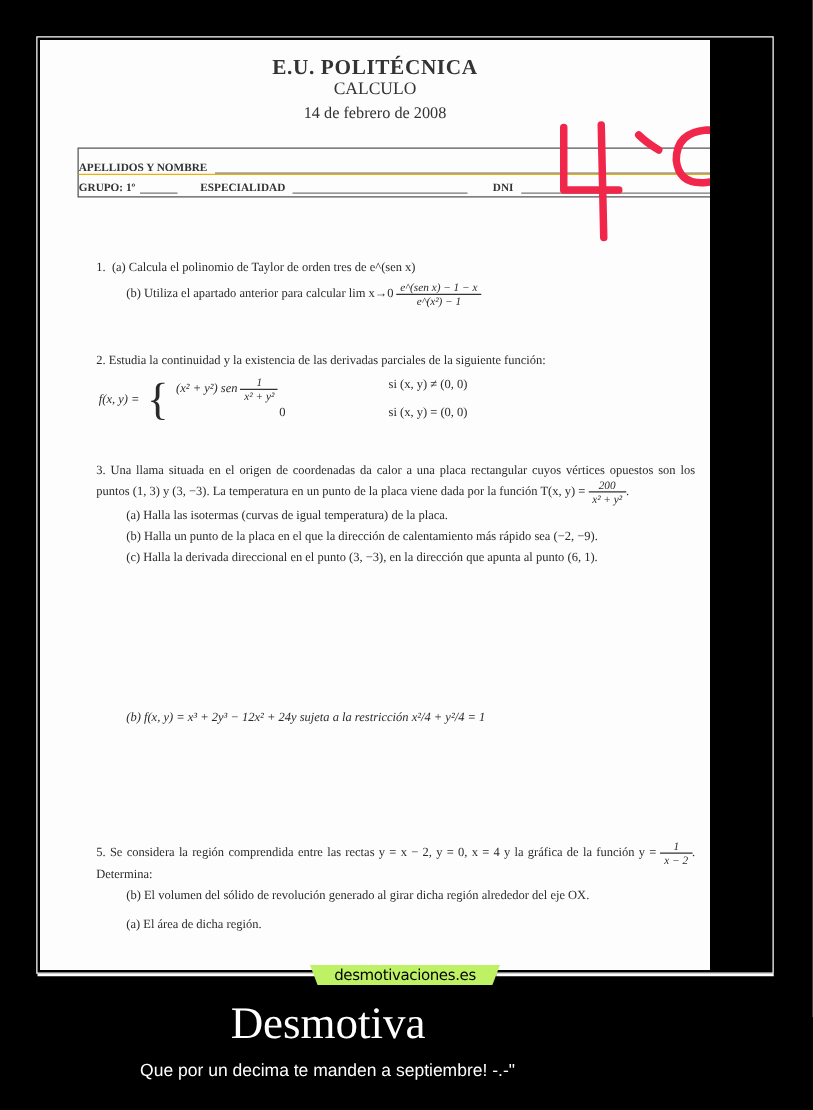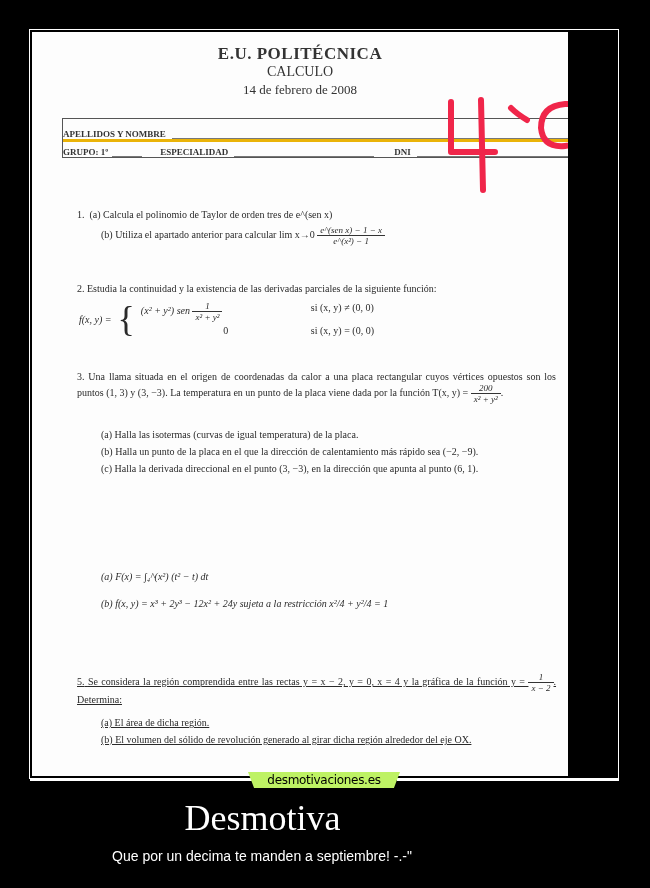--- a/index.html
+++ b/index.html
@@ -6,21 +6,21 @@
     body { width: 650px; height: 888px; position: relative; overflow: hidden; font-family: "Liberation Serif", serif; }
     .frame-outer { position: absolute; left: 29px; top: 29px; width: 590px; height: 750px; border: 1px solid #fff; box-sizing: border-box; }
     .photo { position: absolute; left: 32px; top: 32px; width: 536px; height: 744px; background: #fdfdfd; overflow: hidden; color: #222; }
     .ex-header { position: absolute; left: 0; right: 0; text-align: center; font-weight: bold; color: #333; }
     .h1 { top: 12px; font-size: 17px; letter-spacing: 0.5px; }
     .h2 { top: 32px; font-size: 14px; font-weight: normal; }
     .h3 { top: 50px; font-size: 13px; font-weight: normal; }
     .namebox { position: absolute; left: 30px; top: 86px; width: 545px; height: 40px; border: 1.5px solid #555; box-sizing: border-box; font-size: 9px; font-weight: bold; color: #333; }
     .namebox .row { position: absolute; left: 0; right: 4px; height: 14px; display: flex; align-items: flex-end; }
     .namebox .r1 { top: 6px; }
-    .namebox .r2 { top: 20px; border-top: 3px solid #eab308; padding-top: 1px; }
+    .namebox .r2 { top: 20px; border-top: 1px solid #eab308; padding-top: 1px; }
     .line { display: inline-block; border-bottom: 1px solid #777; height: 9px; }
     .grade { position: absolute; left: 405px; top: 58px; width: 180px; height: 110px; }
     .q { position: absolute; left: 45px; right: 12px; font-size: 10px; line-height: 13px; color: #2a2a2a; }
     .q .sub { padding-left: 24px; }
     .math { font-style: italic; }
     .frac { display: inline-block; vertical-align: middle; text-align: center; font-size: 9px; line-height: 10px; }
     .frac .num { border-bottom: 1px solid #333; padding: 0 3px; display: block; }
     .frac .den { display: block; padding: 0 3px; }
     .watermark-bar { position: absolute; left: 0; width: 650px; top: 772px; height: 16px; }
     .wm-line-l { position: absolute; left: 30px; top: 7px; width: 222px; height: 2px; background: #fff; }
@@ -87,36 +87,35 @@
         <span style="text-align:center;">0</span>
         <span>si (x, y) = (0, 0)</span>
       </div>
     </div>
   </div>
 
   <div class="q" style="top:338px;text-align:justify;">
     <div><span>3.</span> <span>Una llama situada en el origen de coordenadas da calor a una placa rectangular cuyos vértices opuestos son los puntos (1, 3) y (3, −3). La temperatura en un punto de la placa viene dada por la función T(x, y) =</span>
       <span class="frac math"><span class="num">200</span><span class="den">x² + y²</span></span>.
     </div>
-    <div class="sub" style="margin-top:24px;">(a) Halla las isotermas (curvas de igual temperatura) de la placa.</div>
+    <div class="sub" style="margin-top:2px;">(a) Halla las isotermas (curvas de igual temperatura) de la placa.</div>
     <div class="sub" style="margin-top:4px;">(b) Halla un punto de la placa en el que la dirección de calentamiento más rápido sea (−2, −9).</div>
     <div class="sub" style="margin-top:4px;">(c) Halla la derivada direccional en el punto (3, −3), en la dirección que apunta al punto (6, 1).</div>
   </div>
 
   <div class="q" style="top:522px;">
-    <div class="sub math" style="margin-top:16px;">(a) F(x) = ∫₄^(x²) (t² − t) dt</div>
     <div class="sub math" style="margin-top:14px;">(b) f(x, y) = x³ + 2y³ − 12x² + 24y sujeta a la restricción x²/4 + y²/4 = 1</div>
   </div>
 
-  <div class="q" style="top:640px;text-align:justify;text-decoration:underline;">
+  <div class="q" style="top:640px;text-align:justify;">
     <div><span>5.</span> <span>Se considera la región comprendida entre las rectas y = x − 2, y = 0, x = 4 y la gráfica de la función y =</span>
       <span class="frac math"><span class="num">1</span><span class="den">x − 2</span></span><span>. Determina:</span>
     </div>
+    <div class="sub" style="margin-top:4px;">(b) El volumen del sólido de revolución generado al girar dicha región alrededor del eje OX.</div>
     <div class="sub" style="margin-top:10px;">(a) El área de dicha región.</div>
-    <div class="sub" style="margin-top:4px;">(b) El volumen del sólido de revolución generado al girar dicha región alrededor del eje OX.</div>
   </div>
 </div>
 
 <div class="watermark-bar">
   <div class="wm-line-l"></div>
   <div class="wm-line-r"></div>
   <div class="wm-tab">desmotivaciones.es</div>
 </div>
 
 <div class="title">Desmotiva</div>

